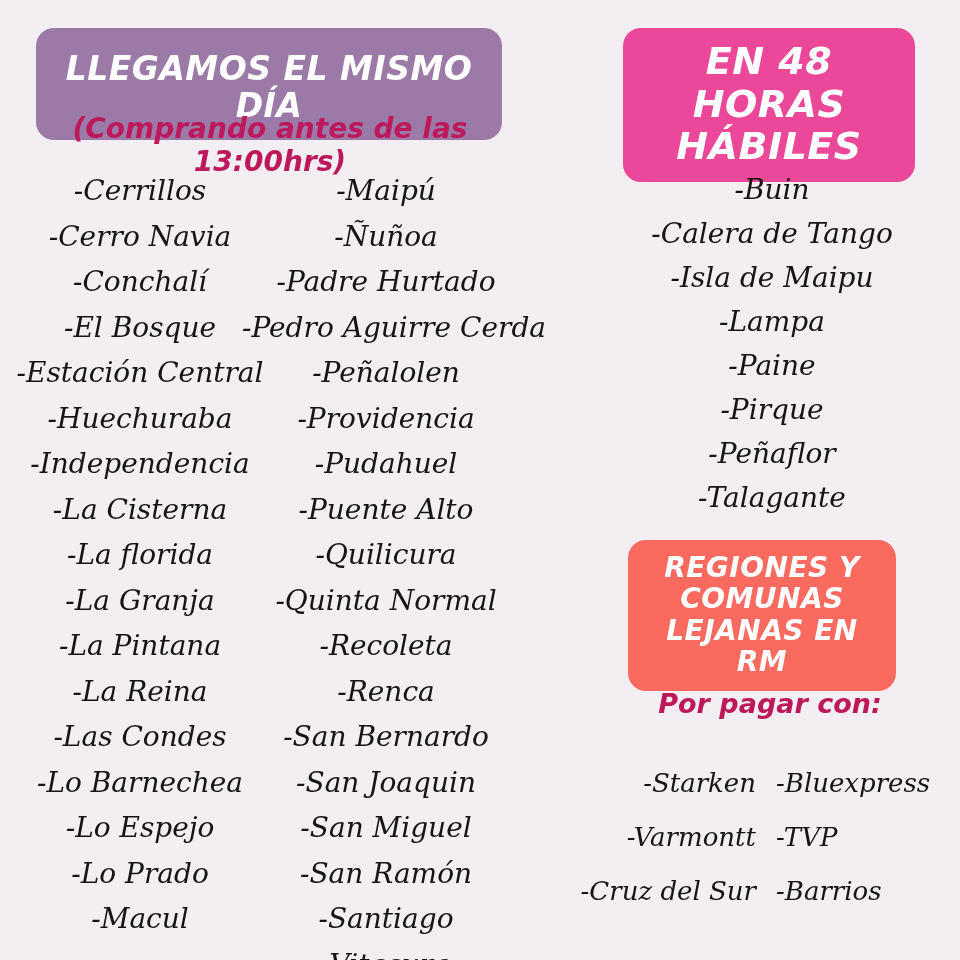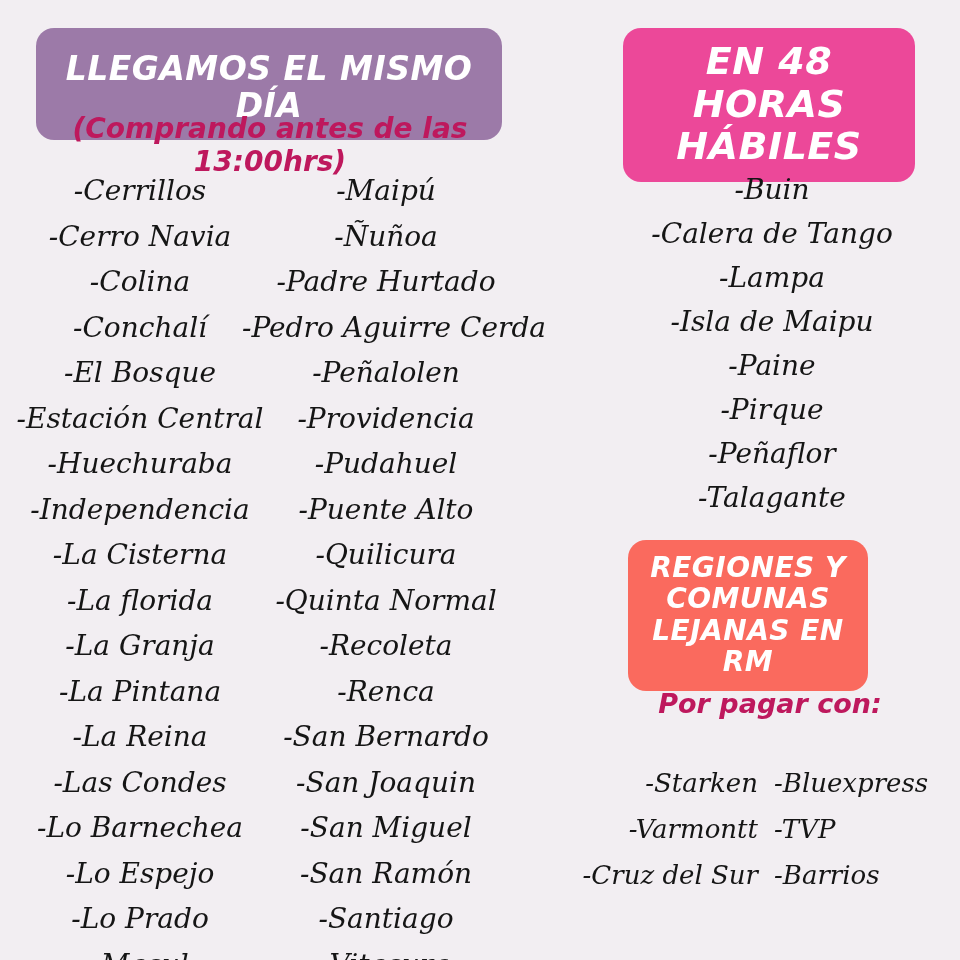--- a/index.html
+++ b/index.html
@@ -54,21 +54,21 @@
     background: #ec4899;
     font-size: 38px;
     padding-top: 12px;
     padding-bottom: 14px;
   }
 
   #banner-regions {
     position: absolute;
     left: 628px;
     top: 540px;
-    width: 240px;
+    width: 268px;
     background: #fa6a5e;
     font-size: 28px;
     padding-top: 12px;
     padding-bottom: 14px;
   }
 
   
   .subtitle {
     font-family: "DejaVu Sans", sans-serif;
     font-weight: bold;
@@ -136,20 +136,21 @@
     display: grid;
     grid-template-columns: 1fr 1fr;
     column-gap: 4px;
     row-gap: 0px;
     font-family: "DejaVu Serif", serif;
     font-style: italic;
     font-size: 26px;
     line-height: 46px;
     color: #151515;
     white-space: nowrap;
+    gap: 8px;
   }
   #pay-grid .pay-left {
     text-align: right;
     padding-right: 6px;
   }
   #pay-grid .pay-right {
     text-align: left;
     padding-left: 6px;
   }
 </style>
@@ -158,21 +159,20 @@
 
 <div class="page">
 
   <div class="banner" id="banner-same-day">LLEGAMOS EL MISMO DÍA</div>
 
   <div class="subtitle" id="subtitle-same-day">(Comprando antes de las 13:00hrs)</div>
 
   <ul class="comuna-list" id="list-sameday-col1">
     <li>-Cerrillos</li>
     <li>-Cerro Navia</li>
-    <li>-Colina</li>
     <li>-Conchalí</li>
     <li>-El Bosque</li>
     <li>-Estación Central</li>
     <li>-Huechuraba</li>
     <li>-Independencia</li>
     <li>-La Cisterna</li>
     <li>-La florida</li>
     <li>-La Granja</li>
     <li>-La Pintana</li>
     <li>-La Reina</li>
@@ -202,22 +202,22 @@
     <li>-San Ramón</li>
     <li>-Santiago</li>
     <li>-Vitacura</li>
   </ul>
 
   <div class="banner" id="banner-48h">EN 48 HORAS HÁBILES</div>
 
   <ul class="comuna-list" id="list-48h">
     <li>-Buin</li>
     <li>-Calera de Tango</li>
+    <li>-Isla de Maipu</li>
     <li>-Lampa</li>
-    <li>-Isla de Maipu</li>
     <li>-Paine</li>
     <li>-Pirque</li>
     <li>-Peñaflor</li>
     <li>-Talagante</li>
   </ul>
 
   <div class="banner" id="banner-regions">REGIONES Y COMUNAS LEJANAS EN RM</div>
 
   <div class="subtitle" id="subtitle-pay">Por pagar con:</div>
 

